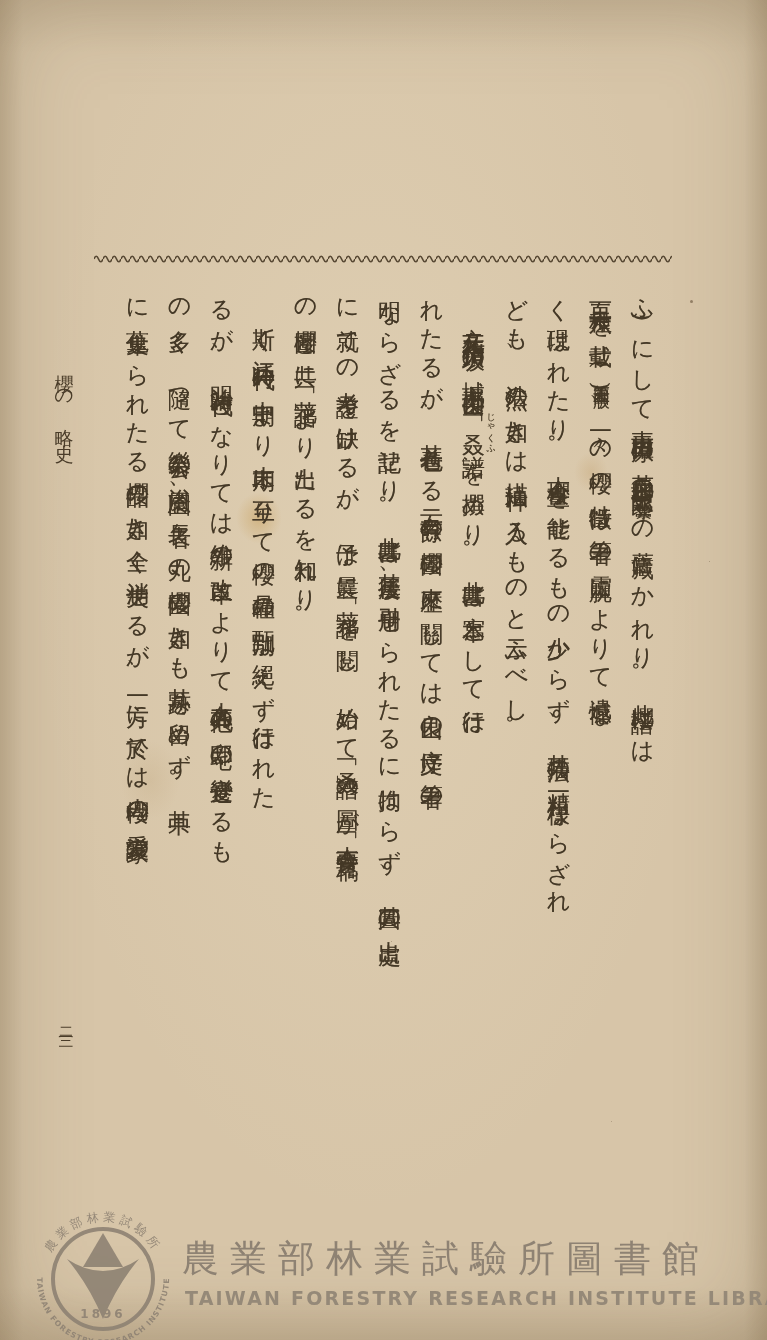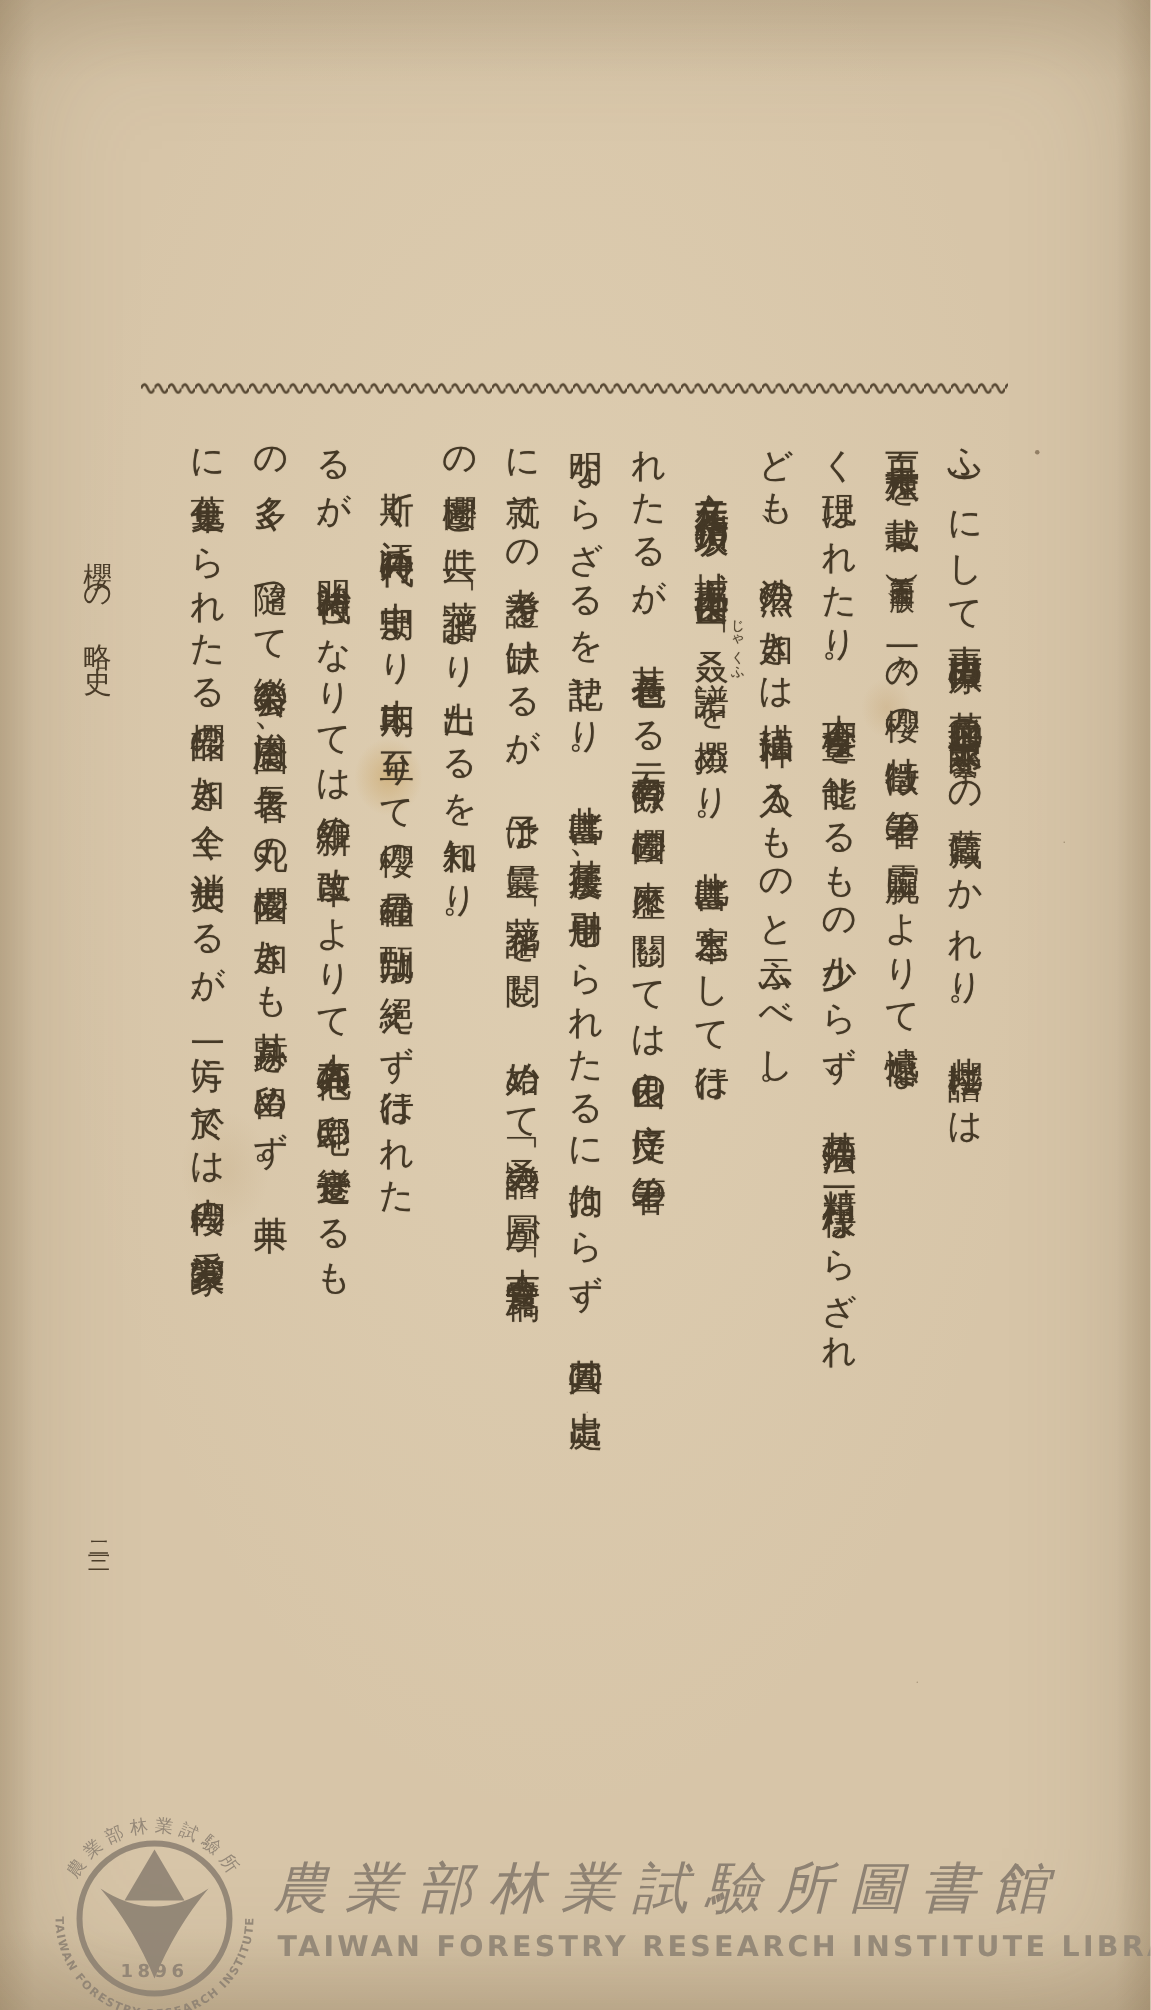--- a/index.html
+++ b/index.html
@@ -50,21 +50,21 @@
     position:absolute;left:56px;top:1016px;
     writing-mode:vertical-rl;
     font-size:15px;letter-spacing:7px;color:#4a3c29;
   }
 
   
   .seal{position:absolute;left:22px;top:1196px;width:162px;height:162px;opacity:.9;}
   .wm-zh{
     position:absolute;left:182px;top:1234px;
     font-family:"DejaVu Sans", sans-serif;
-    font-size:37px;letter-spacing:11px;color:#8e8273;white-space:nowrap;font-style:italic;
+    font-size:37px;letter-spacing:11px;color:#8e8273;white-space:nowrap;
   }
   .wm-en{
     position:absolute;left:185px;top:1287px;
     font-family:"DejaVu Sans", sans-serif;font-weight:bold;
     font-size:19px;letter-spacing:2.2px;color:#958978;white-space:nowrap;
   }
 </style>
 </head>
 <body>
 

